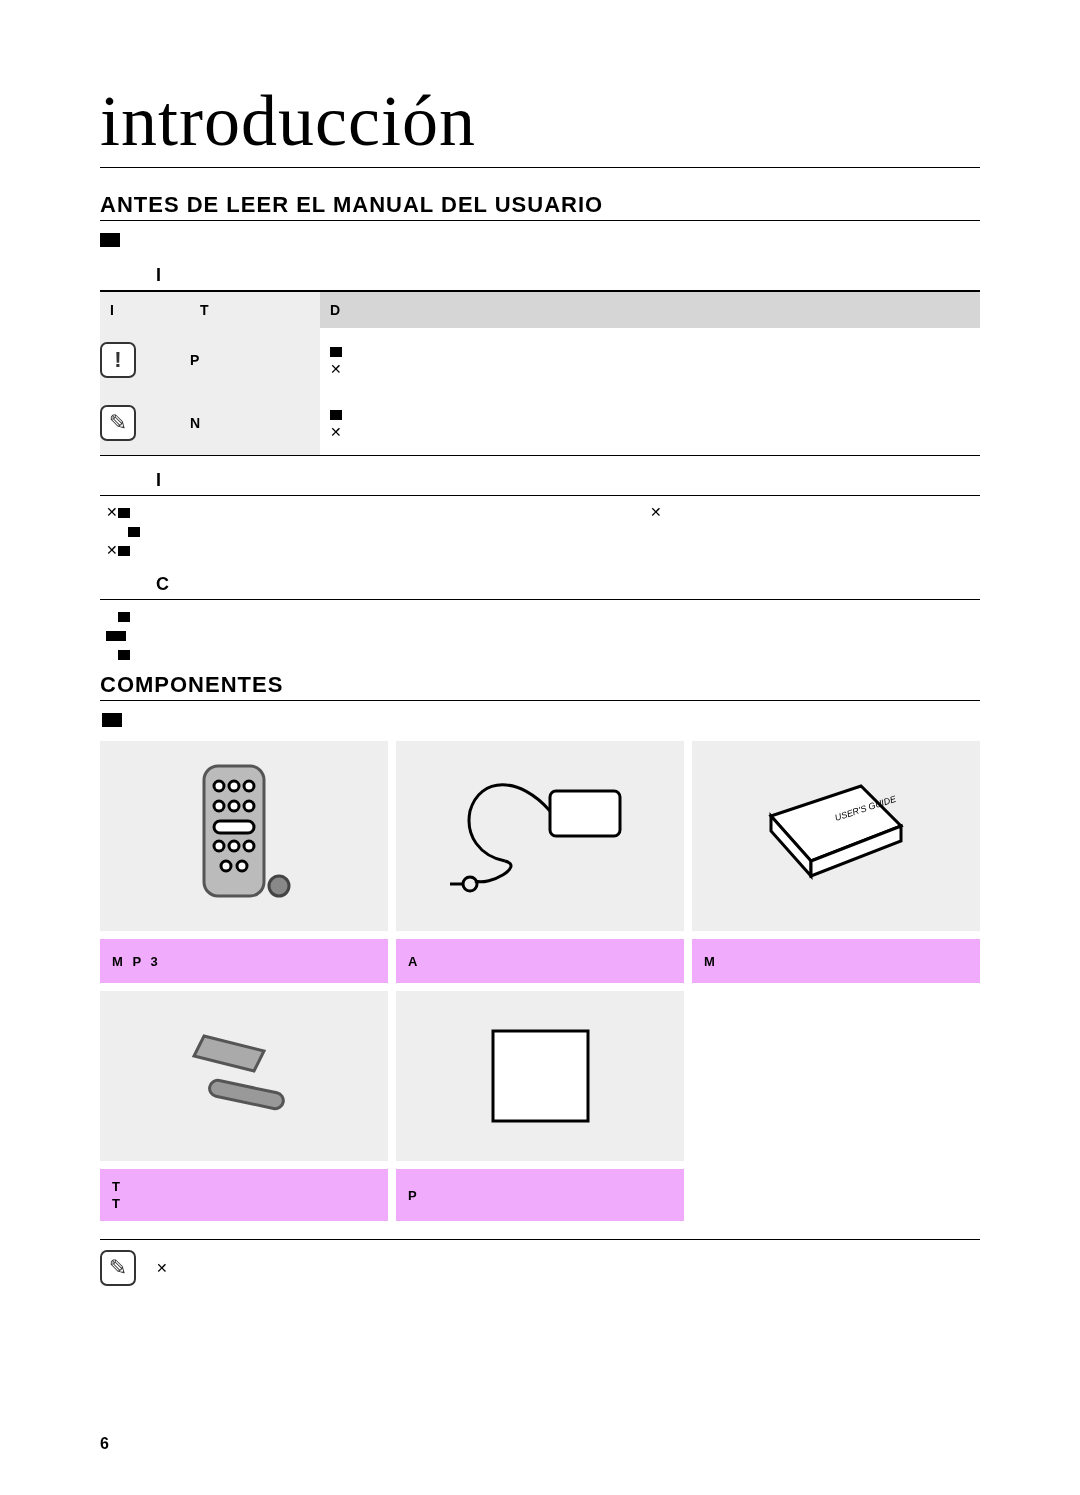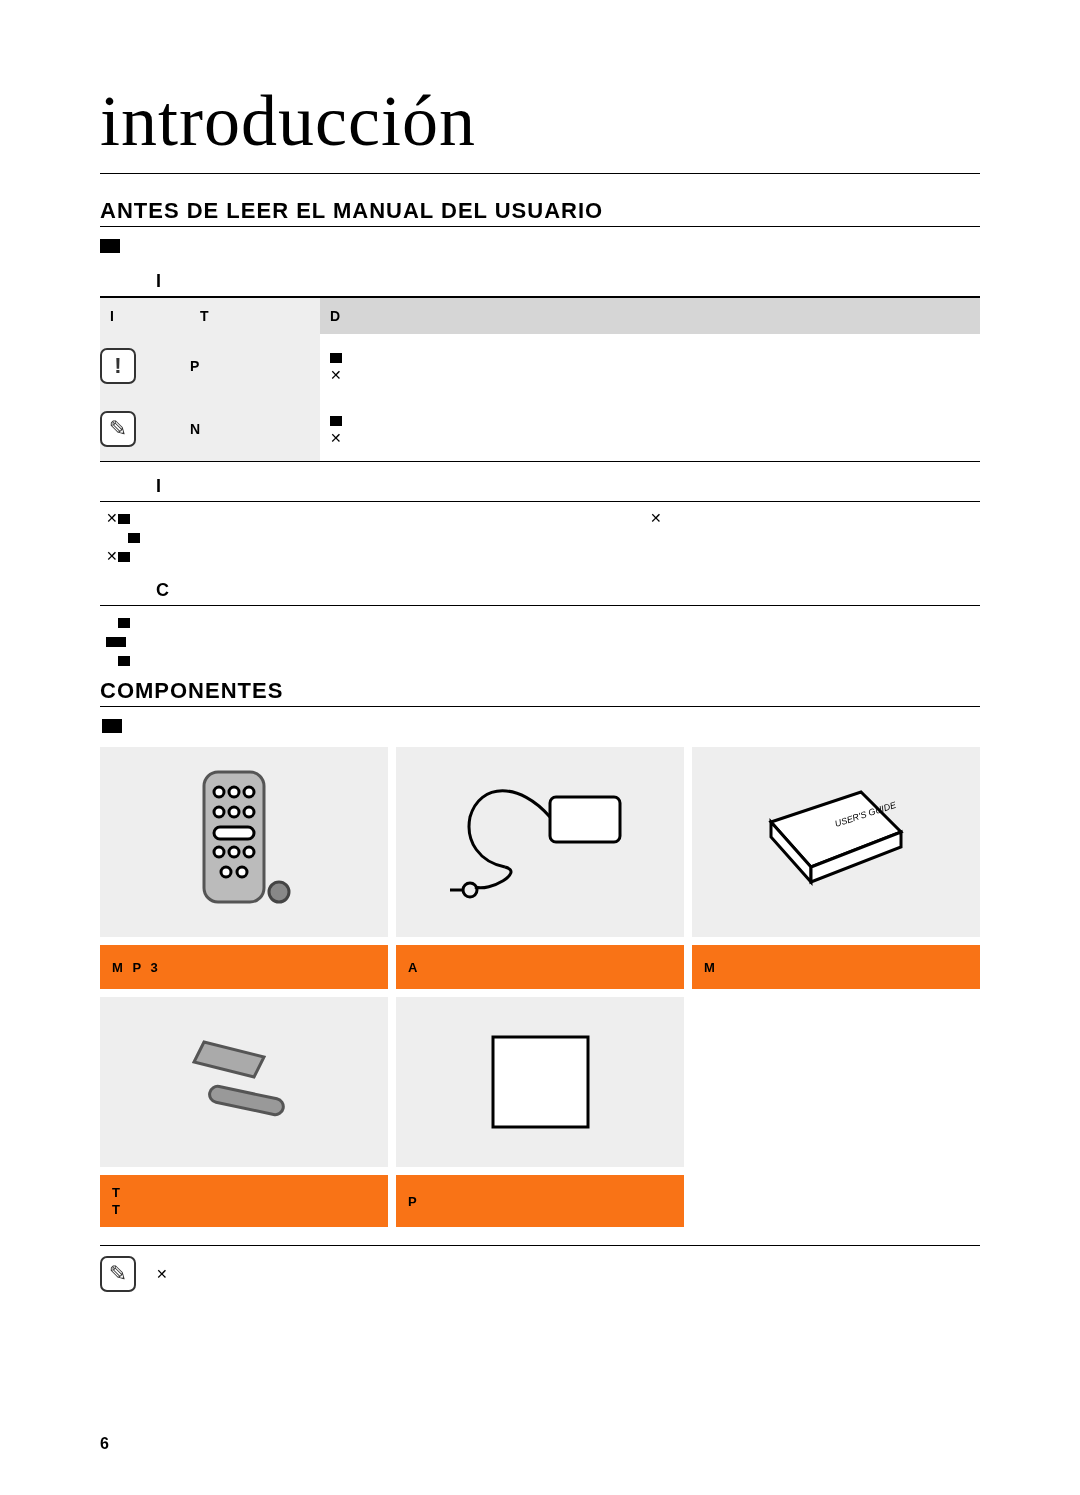--- a/index.html
+++ b/index.html
@@ -10,21 +10,21 @@
     font-family: Arial, Helvetica, sans-serif;
     color: #000;
     position: relative;
     padding: 80px 100px 40px 100px;
   }
   .page-title {
     font-size: 72px;
     font-weight: 300;
     letter-spacing: 1px;
     border-bottom: 1px solid #000;
-    padding-bottom: 10px;
+    padding-bottom: 4px;
     margin-bottom: 24px;
     font-family: Georgia, serif;
     position: relative;
   }
   .section-heading {
     font-size: 22px;
     font-weight: bold;
     letter-spacing: 1px;
     border-bottom: 1px solid #000;
     padding-bottom: 2px;
@@ -102,21 +102,21 @@
   }
   .comp-cell {
     background: #eee;
     height: 190px;
     display:flex;
     align-items:center;
     justify-content:center;
   }
   .comp-cell.short { height: 170px; }
   .comp-label {
-    background: #f97316;
+    background: #f0abfc;
     font-size: 13px;
     font-weight: bold;
     letter-spacing: 3px;
     padding: 10px 12px;
     min-height: 44px;
     display:flex;
     align-items:center;
   }
   .comp-label.two-line { flex-direction: column; align-items: flex-start; gap:2px; letter-spacing:2px;}
   .comp-empty { background: transparent; }

